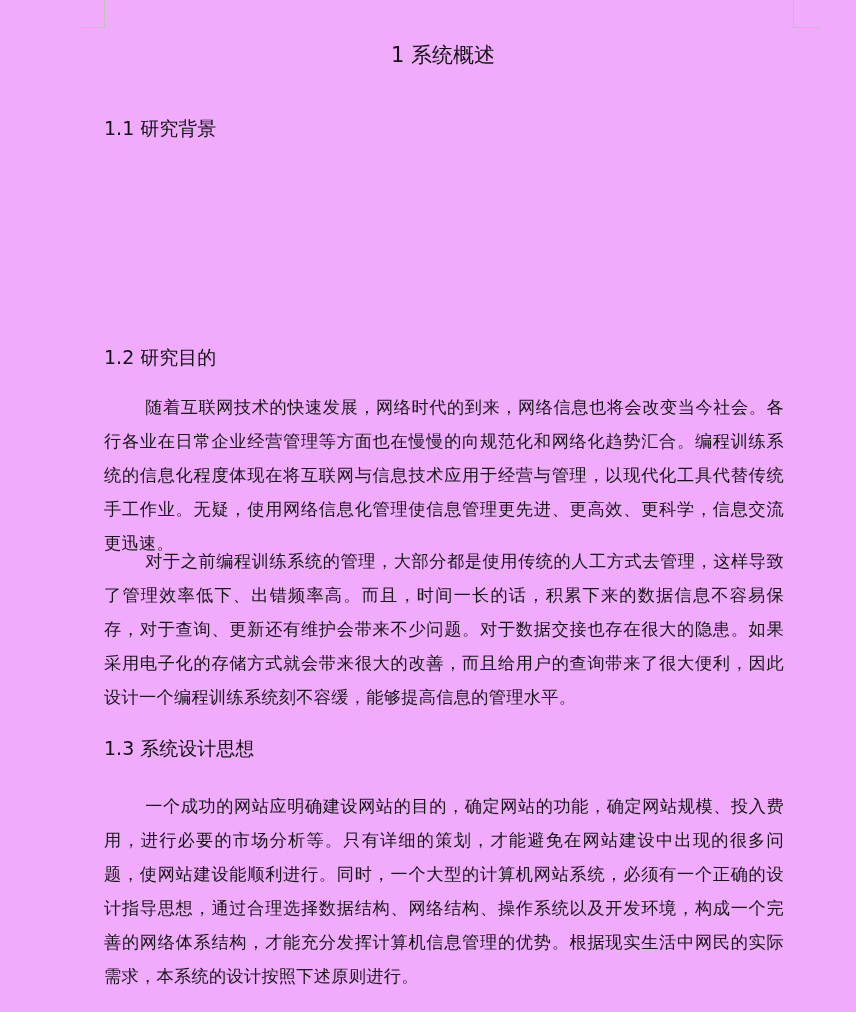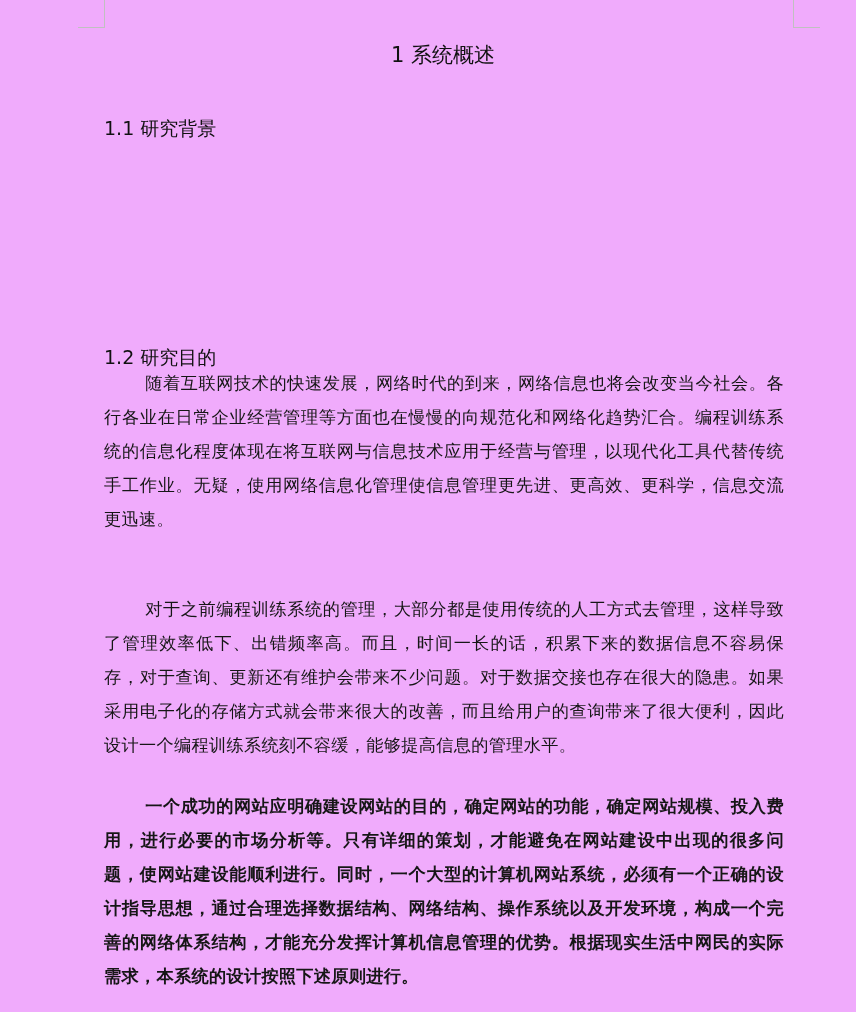--- a/index.html
+++ b/index.html
@@ -89,22 +89,23 @@
 <div class="page">
 
   <div class="corner tl"></div>
   <div class="corner tr"></div>
 
   <div class="doc-title">1 系统概述</div>
 
   <div class="section-heading" style="top:114px;">1.1  研究背景</div>
 
   <div class="section-heading" style="top:335px;margin-top:8px;">1.2 研究目的</div>
-  <div class="para" style="top:368px;font-family:Liberation Mono, monospace;">随着互联网技术的快速发展，网络时代的到来，网络信息也将会改变当今社会。各行各业在日常企业经营管理等方面也在慢慢的向规范化和网络化趋势汇合。编程训练系统的信息化程度体现在将互联网与信息技术应用于经营与管理，以现代化工具代替传统手工作业。无疑，使用网络信息化管理使信息管理更先进、更高效、更科学，信息交流更迅速。</div>
-  <div class="para" style="top:544px;margin-top:48px;">对于之前编程训练系统的管理，大部分都是使用传统的人工方式去管理，这样导致了管理效率低下、出错频率高。而且，时间一长的话，积累下来的数据信息不容易保存，对于查询、更新还有维护会带来不少问题。对于数据交接也存在很大的隐患。如果采用电子化的存储方式就会带来很大的改善，而且给用户的查询带来了很大便利，因此设计一个编程训练系统刻不容缓，能够提高信息的管理水平。</div>
+  <div class="para" style="top:390px;">随着互联网技术的快速发展，网络时代的到来，网络信息也将会改变当今社会。各行各业在日常企业经营管理等方面也在慢慢的向规范化和网络化趋势汇合。编程训练系统的信息化程度体现在将互联网与信息技术应用于经营与管理，以现代化工具代替传统手工作业。无疑，使用网络信息化管理使信息管理更先进、更高效、更科学，信息交流更迅速。</div>
+  <div class="para" style="top:544px;">对于之前编程训练系统的管理，大部分都是使用传统的人工方式去管理，这样导致了管理效率低下、出错频率高。而且，时间一长的话，积累下来的数据信息不容易保存，对于查询、更新还有维护会带来不少问题。对于数据交接也存在很大的隐患。如果采用电子化的存储方式就会带来很大的改善，而且给用户的查询带来了很大便利，因此设计一个编程训练系统刻不容缓，能够提高信息的管理水平。</div>
 
-  <div class="para" style="top:789px;font-weight:bold;">一个成功的网站应明确建设网站的目的，确定网站的功能，确定网站规模、投入费用，进行必要的市场分析等。只有详细的策划，才能避免在网站建设中出现的很多问题，使网站建设能顺利进行。同时，一个大型的计算机网站系统，必须有一个正确的设计指导思想，通过合理选择数据结构、网络结构、操作系统以及开发环境，构成一个完善的网络体系结构，才能充分发挥计算机信息管理的优势。根据现实生活中网民的实际需求，本系统的设计按照下述原则进行。</div>
+  <div class="section-heading" style="top:734px;">1.3 系统设计思想</div>
+  <div class="para" style="top:789px;">一个成功的网站应明确建设网站的目的，确定网站的功能，确定网站规模、投入费用，进行必要的市场分析等。只有详细的策划，才能避免在网站建设中出现的很多问题，使网站建设能顺利进行。同时，一个大型的计算机网站系统，必须有一个正确的设计指导思想，通过合理选择数据结构、网络结构、操作系统以及开发环境，构成一个完善的网络体系结构，才能充分发挥计算机信息管理的优势。根据现实生活中网民的实际需求，本系统的设计按照下述原则进行。</div>
 
   <div class="para cut" style="top:1000px;">
     <span class="clip">（1）标准性：应用先进且成熟的技术和标准，遵照软件工程标准，使用统一接口，便于扩展</span>
   </div>
 
 </div>
 
 </body></html>

